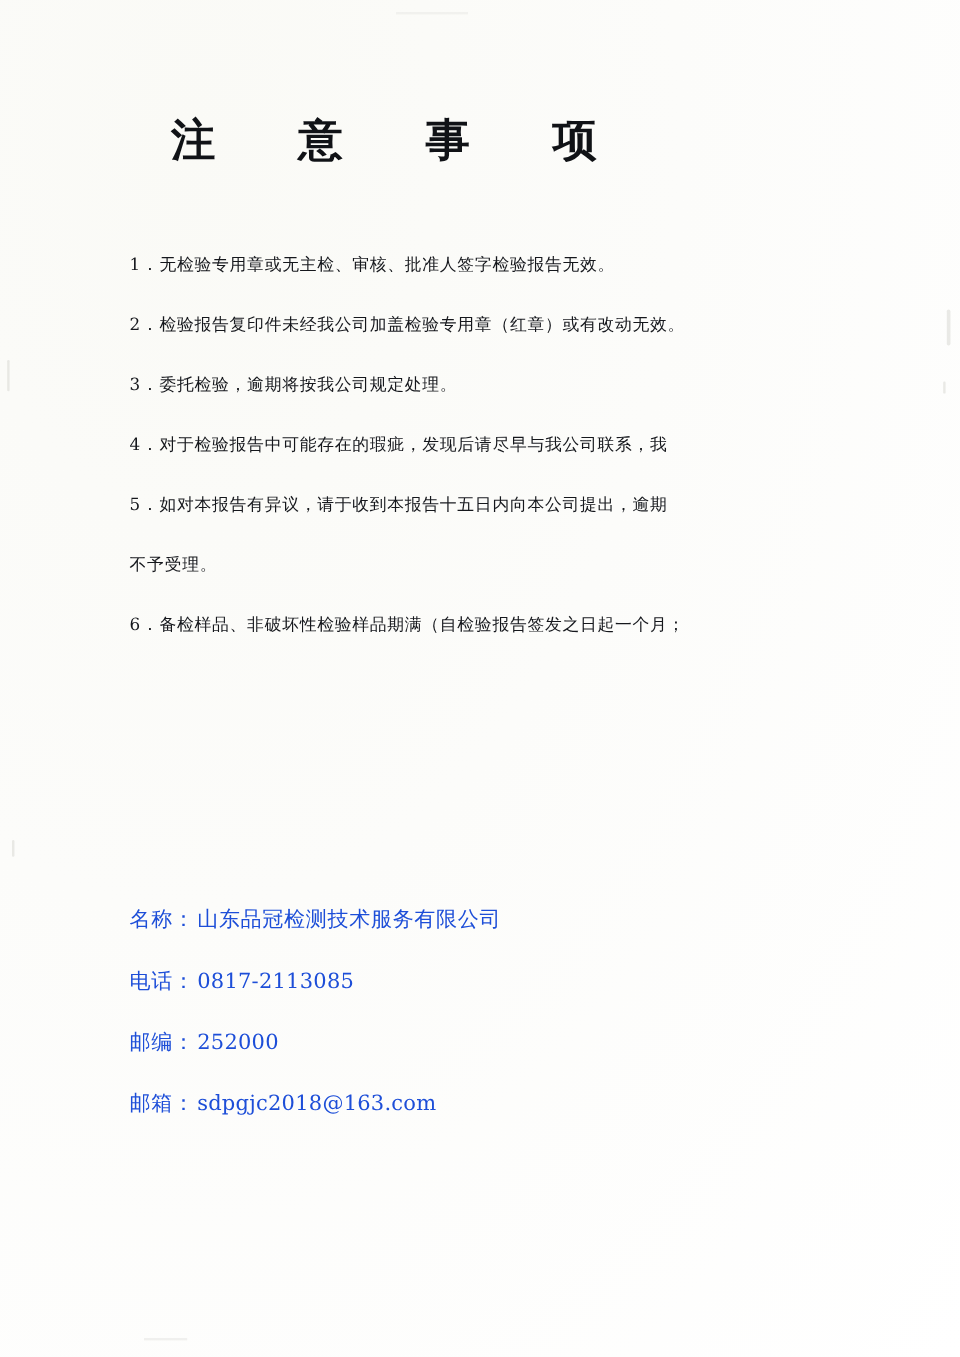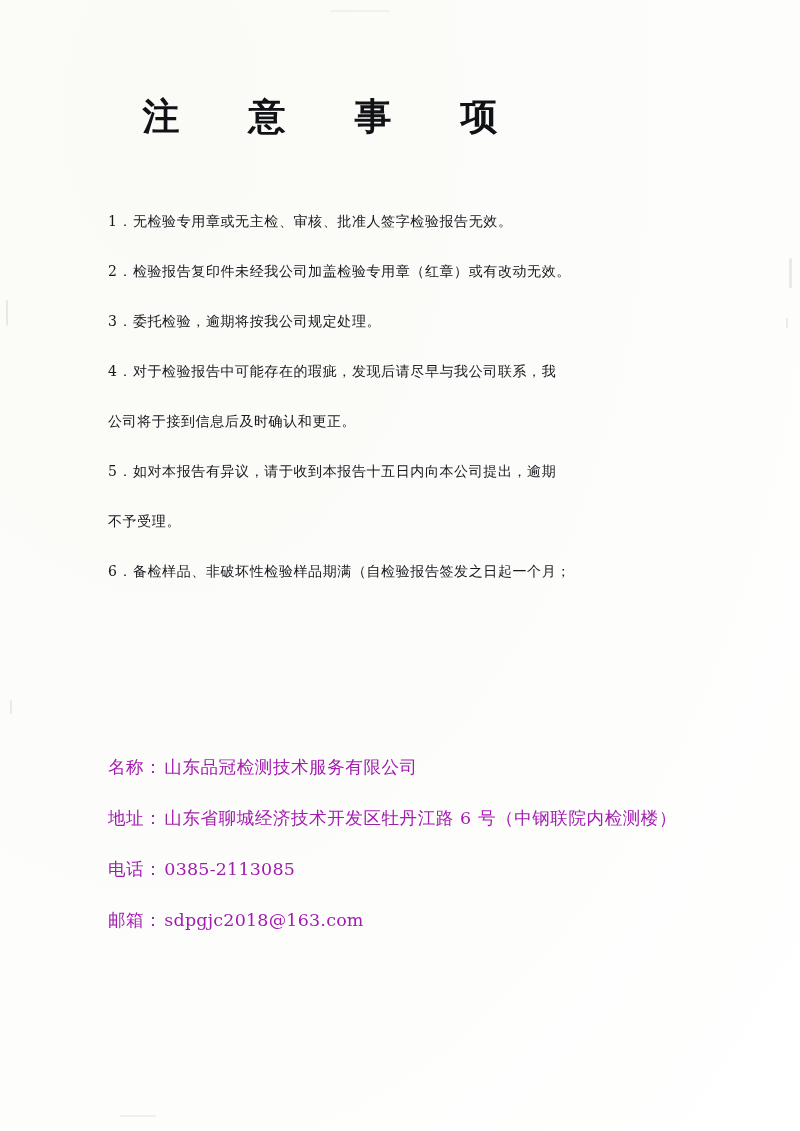--- a/index.html
+++ b/index.html
@@ -83,21 +83,21 @@
   .contact {
     position: absolute;
     top: 742px;
     left: 108px;
     width: 620px;
   }
 
   .contact-row {
     font-size: 17.5px;
     line-height: 51px;
-    color: #a21caf;
+    color: #1d4ed8;
     letter-spacing: .6px;
     white-space: nowrap;
   }
 
   .contact-row .label {
     margin-right: 2px;
   }
 
   .contact-row .value {
     font-family: "DejaVu Serif", "Liberation Serif", serif;
@@ -132,48 +132,47 @@
     <div class="note-item">
       <span class="num">2．</span><span>检验报告复印件未经我公司加盖检验专用章（红章）或有改动无效。</span>
     </div>
 
     <div class="note-item">
       <span class="num">3．</span><span>委托检验，逾期将按我公司规定处理。</span>
     </div>
 
     <div class="note-item">
       <span class="num">4．</span><span>对于检验报告中可能存在的瑕疵，发现后请尽早与我公司联系，我</span>
-      <span class="note-line2">公司将于接到信息后及时确认和更正。</span>
     </div>
 
     <div class="note-item">
       <span class="num">5．</span><span>如对本报告有异议，请于收到本报告十五日内向本公司提出，逾期</span>
       <span class="note-line2">不予受理。</span>
     </div>
 
     <div class="note-item">
       <span class="num">6．</span><span>备检样品、非破坏性检验样品期满（自检验报告签发之日起一个月；</span>
     </div>
 
   </div>
 
   <div class="contact">
 
     <div class="contact-row">
       <span class="label">名称：</span><span class="value">山东品冠检测技术服务有限公司</span>
     </div>
 
-    <div class="contact-row">
-      <span class="label">地址：</span><span class="value">山东省聊城经济技术开发区牡丹江路 6 号（中钢联院内检测楼）</span>
+
+    <div class="contact-row latin">
+      <span class="label">电话：</span><span class="value">0817-2113085</span>
     </div>
 
     <div class="contact-row latin">
-      <span class="label">电话：</span><span class="value">0385-2113085</span>
+      <span class="label">邮编：</span><span class="value">252000</span>
     </div>
-
 
     <div class="contact-row latin">
       <span class="label">邮箱：</span><span class="value">sdpgjc2018@163.com</span>
     </div>
 
   </div>
 
 </div>
 
 </body></html>

